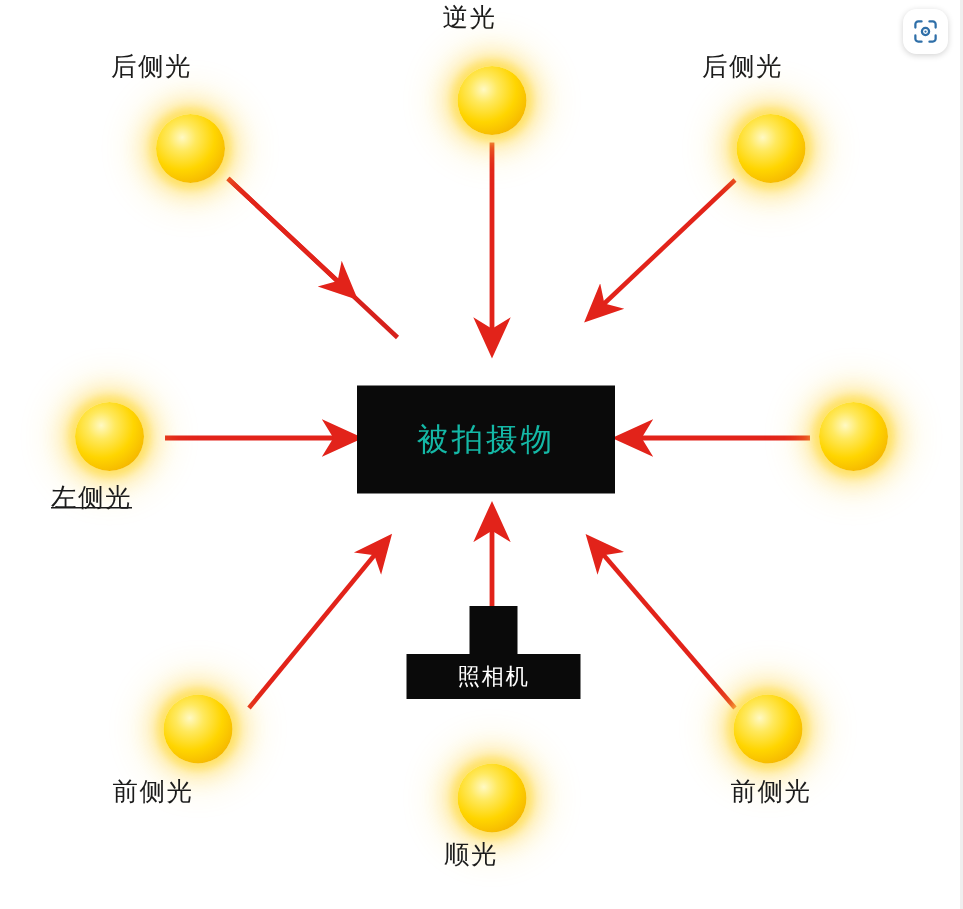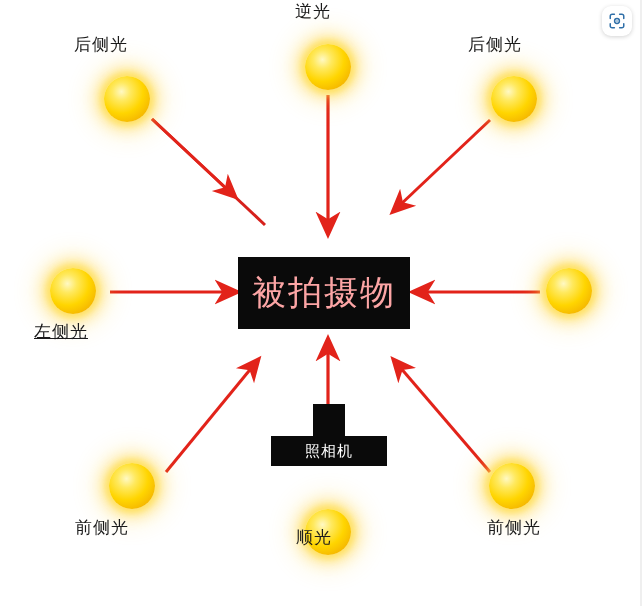--- a/index.html
+++ b/index.html
@@ -49,22 +49,22 @@
     left: 238px;
     top: 257px;
     width: 172px;
     height: 72px;
     background: #0a0a0a;
     display: flex;
     align-items: center;
     justify-content: center;
   }
   #subject-box .subject-text {
-    color: #fca5a5;
-    font-size: 34px;
+    color: #14b8a6;
+    font-size: 21px;
     letter-spacing: 2px;
     font-family: "DejaVu Sans", "Liberation Sans", sans-serif;
   }
 
   
   #camera {
     position: absolute;
     left: 271px;
     top: 404px;
     width: 116px;
@@ -186,21 +186,21 @@
 
   <div class="sun" style="left:50px; top:268px;"></div>
   <div class="light-label" style="left:34px; top:320px;text-decoration:underline;">左侧光</div>
 
   <div class="sun" style="left:546px; top:268px;"></div>
 
   <div class="sun" style="left:109px; top:463px;"></div>
   <div class="light-label" style="left:75px; top:516px;">前侧光</div>
 
   <div class="sun" style="left:305px; top:509px;"></div>
-  <div class="light-label" style="left:296px; top:526px;">顺光</div>
+  <div class="light-label" style="left:296px; top:558px;">顺光</div>
 
   <div class="sun" style="left:489px; top:463px;"></div>
   <div class="light-label" style="left:487px; top:516px;">前侧光</div>
 
   <div id="subject-box">
     <span class="subject-text">被拍摄物</span>
   </div>
 
   <div id="camera">
     <div class="cam-neck"></div>

